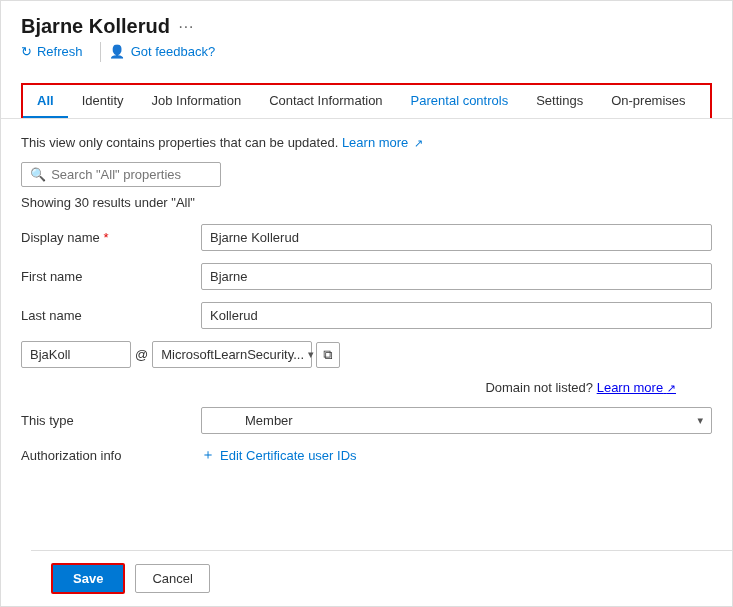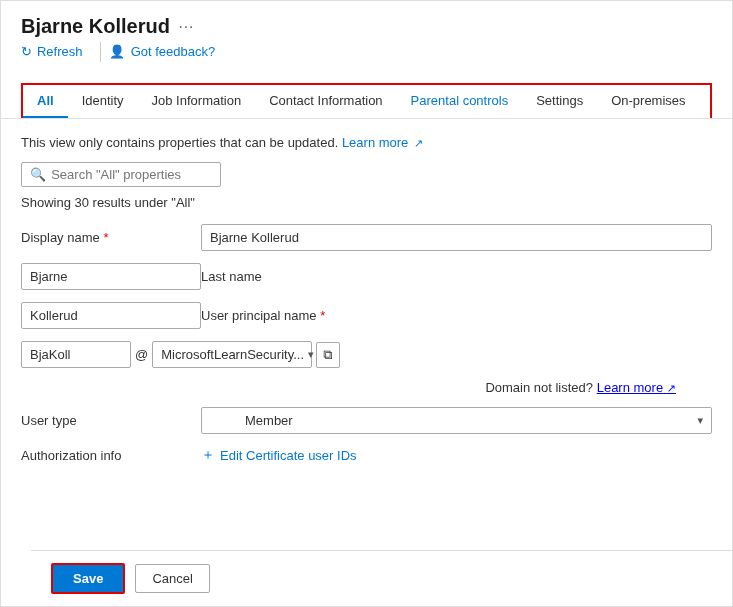--- a/index.html
+++ b/index.html
@@ -326,50 +326,47 @@
     <div class="results-label">Showing 30 results under "All"</div>
 
     <div class="form-grid">
 
       <div class="field-label">
         <span>Display name</span>
         <span class="required-star">*</span>
       </div>
       <input class="field-input" type="text" value="Bjarne Kollerud" style="">
 
+      <div class="field-label">First name</div>
       <input class="field-input" type="text" value="Bjarne" style="">
 
       <div class="field-label">Last name</div>
       <input class="field-input" type="text" value="Kollerud" style="">
 
-      <div class="field-label">
-        <span>User principal name</span>
-        <span class="required-star">*</span>
-      </div>
       <div class="upn-row">
         <input class="upn-input" type="text" value="BjaKoll" style="">
         <span class="at-sign">@</span>
         <div class="domain-select-wrapper">
           <span class="domain-select-text">MicrosoftLearnSecurity...</span>
           <span class="chevron-icon">▾</span>
         </div>
         <button class="copy-icon-btn">
           <span>⧉</span>
         </button>
       </div>
 
       <div style="grid-column:1/3; display:flex; justify-content:flex-end; padding-right:36px; font-size:13px; color:#333;">
         <span>Domain not listed?</span>&nbsp;
         <a href="#">
           <span>Learn more</span>
           <span style="font-size:11px;">↗</span>
         </a>
       </div>
 
-      <div class="field-label">User type</div>
+      <div class="field-label">This type</div>
       <div class="usertype-select-wrapper">
         <span class="usertype-select-text">Member</span>
         <span class="chevron-icon">▾</span>
       </div>
 
       <div class="field-label">Authorization info</div>
       <div class="auth-info-row">
         <span class="plus-icon">＋</span>
         <span>Edit Certificate user IDs</span>
       </div>

